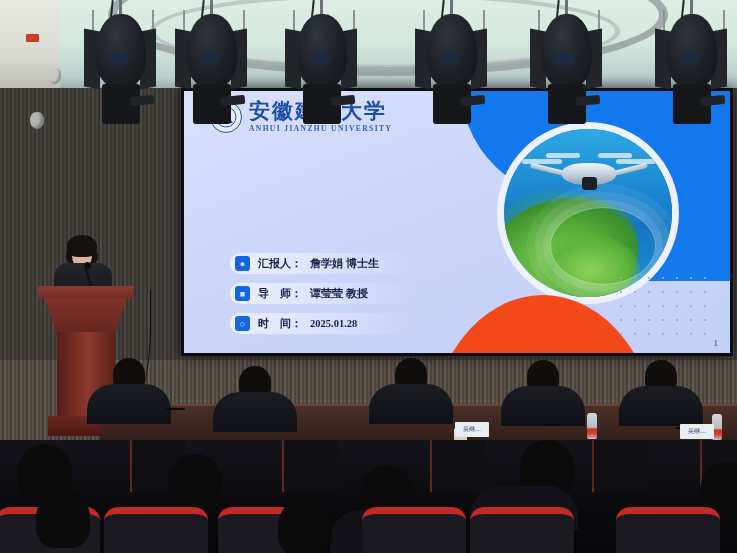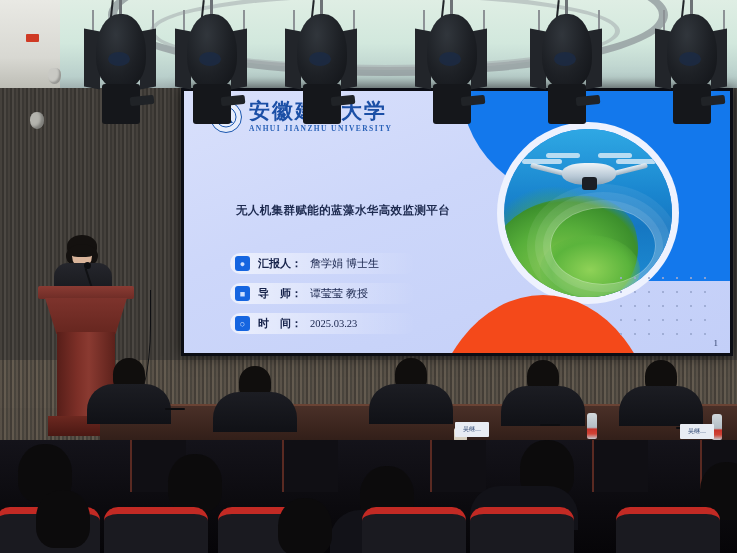--- a/index.html
+++ b/index.html
@@ -404,21 +404,21 @@
     line-height: 1;
   }
   .info-label {
     font-size: 11px;
     font-weight: bold;
     color: #16224a;
     white-space: nowrap;
   }
   .info-value {
     font-size: 11px;
-    font-weight: normal;
+    font-weight: bold;
     color: #16224a;
     white-space: nowrap;
   }
   .info-value.date {
     font-family: "Liberation Serif", serif;
     font-size: 10.5px;
   }
 
   
   .podium {
@@ -661,21 +661,20 @@
       <div class="dot-grid"></div>
 
       <div class="slide-header">
         <div class="uni-logo"></div>
         <div class="uni-names">
           <div class="uni-cn">安徽建筑大学</div>
           <div class="uni-en">ANHUI JIANZHU UNIVERSITY</div>
         </div>
       </div>
 
-      <div class="slide-subtitle">无人机集群赋能的蓝藻水华高效监测平台</div>
 
       <div class="info-list">
         <div class="info-row">
           <div class="info-icon">
               <span class="g">●</span>
             </div>
           <span class="info-label">汇报人：</span>
           <span class="info-value">詹学娟 博士生</span>
         </div>
         <div class="info-row">
@@ -683,21 +682,21 @@
               <span class="g">■</span>
             </div>
           <span class="info-label">导　师：</span>
           <span class="info-value">谭莹莹 教授</span>
         </div>
         <div class="info-row">
           <div class="info-icon">
               <span class="g">○</span>
             </div>
           <span class="info-label">时　间：</span>
-          <span class="info-value date">2025.03.23</span>
+          <span class="info-value date">2025.01.28</span>
         </div>
       </div>
 
       <div class="slide-page-num">1</div>
     </div>
   </div>
 
   <div class="light" style="left:84px">
     <div class="stem"></div>
       <div class="cable"></div>

